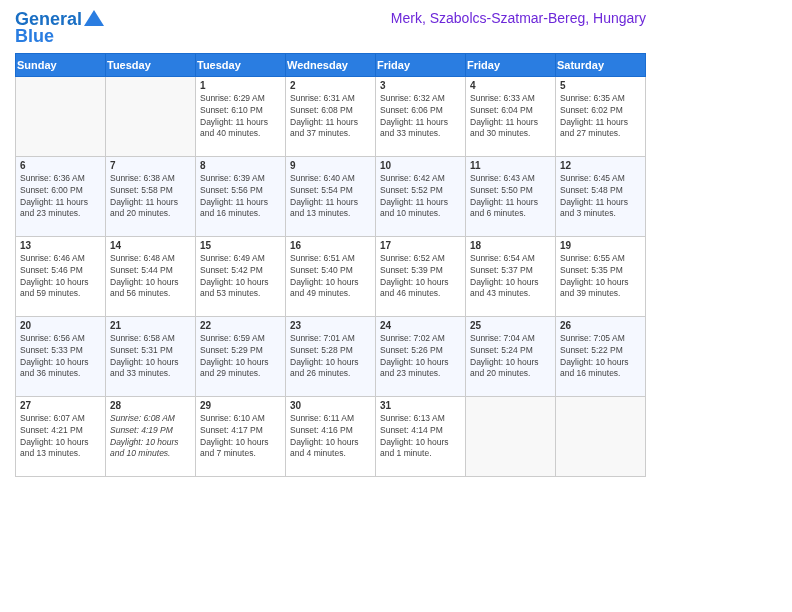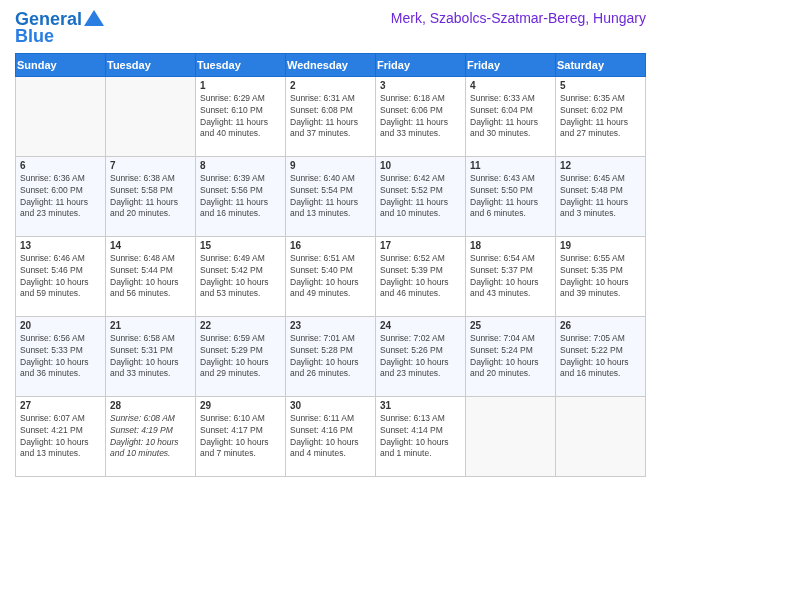--- a/index.html
+++ b/index.html
@@ -143,21 +143,21 @@
 Daylight: 11 hours and 40 minutes.</div>
           </td>
           <td>
             <span class="day-num">2</span>
             <div class="day-info" style="white-space: pre-line;">Sunrise: 6:31 AM
 Sunset: 6:08 PM
 Daylight: 11 hours and 37 minutes.</div>
           </td>
           <td>
             <span class="day-num">3</span>
-            <div class="day-info" style="white-space: pre-line;">Sunrise: 6:18 AM
+            <div class="day-info" style="white-space: pre-line;">Sunrise: 6:32 AM
 Sunset: 6:06 PM
 Daylight: 11 hours and 33 minutes.</div>
           </td>
           <td>
             <span class="day-num">4</span>
             <div class="day-info" style="white-space: pre-line;">Sunrise: 6:33 AM
 Sunset: 6:04 PM
 Daylight: 11 hours and 30 minutes.</div>
           </td>
           <td>

